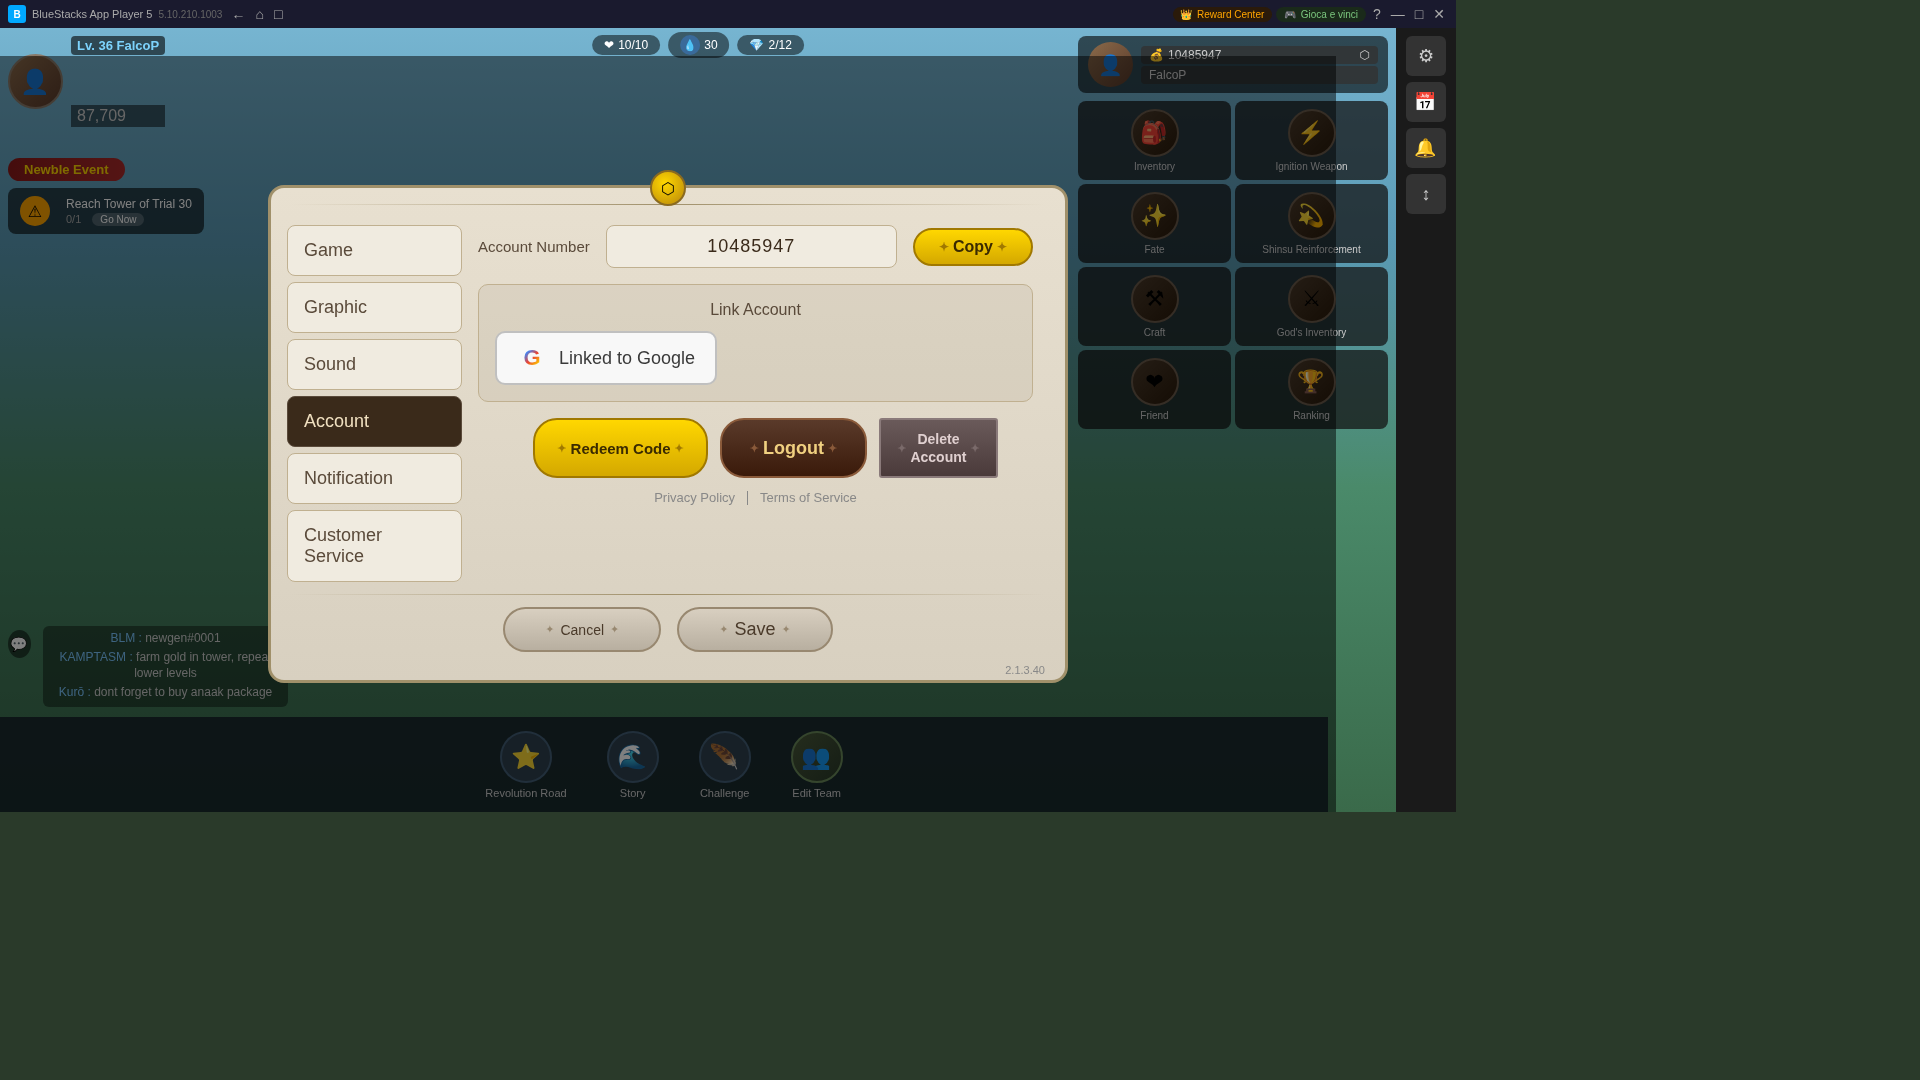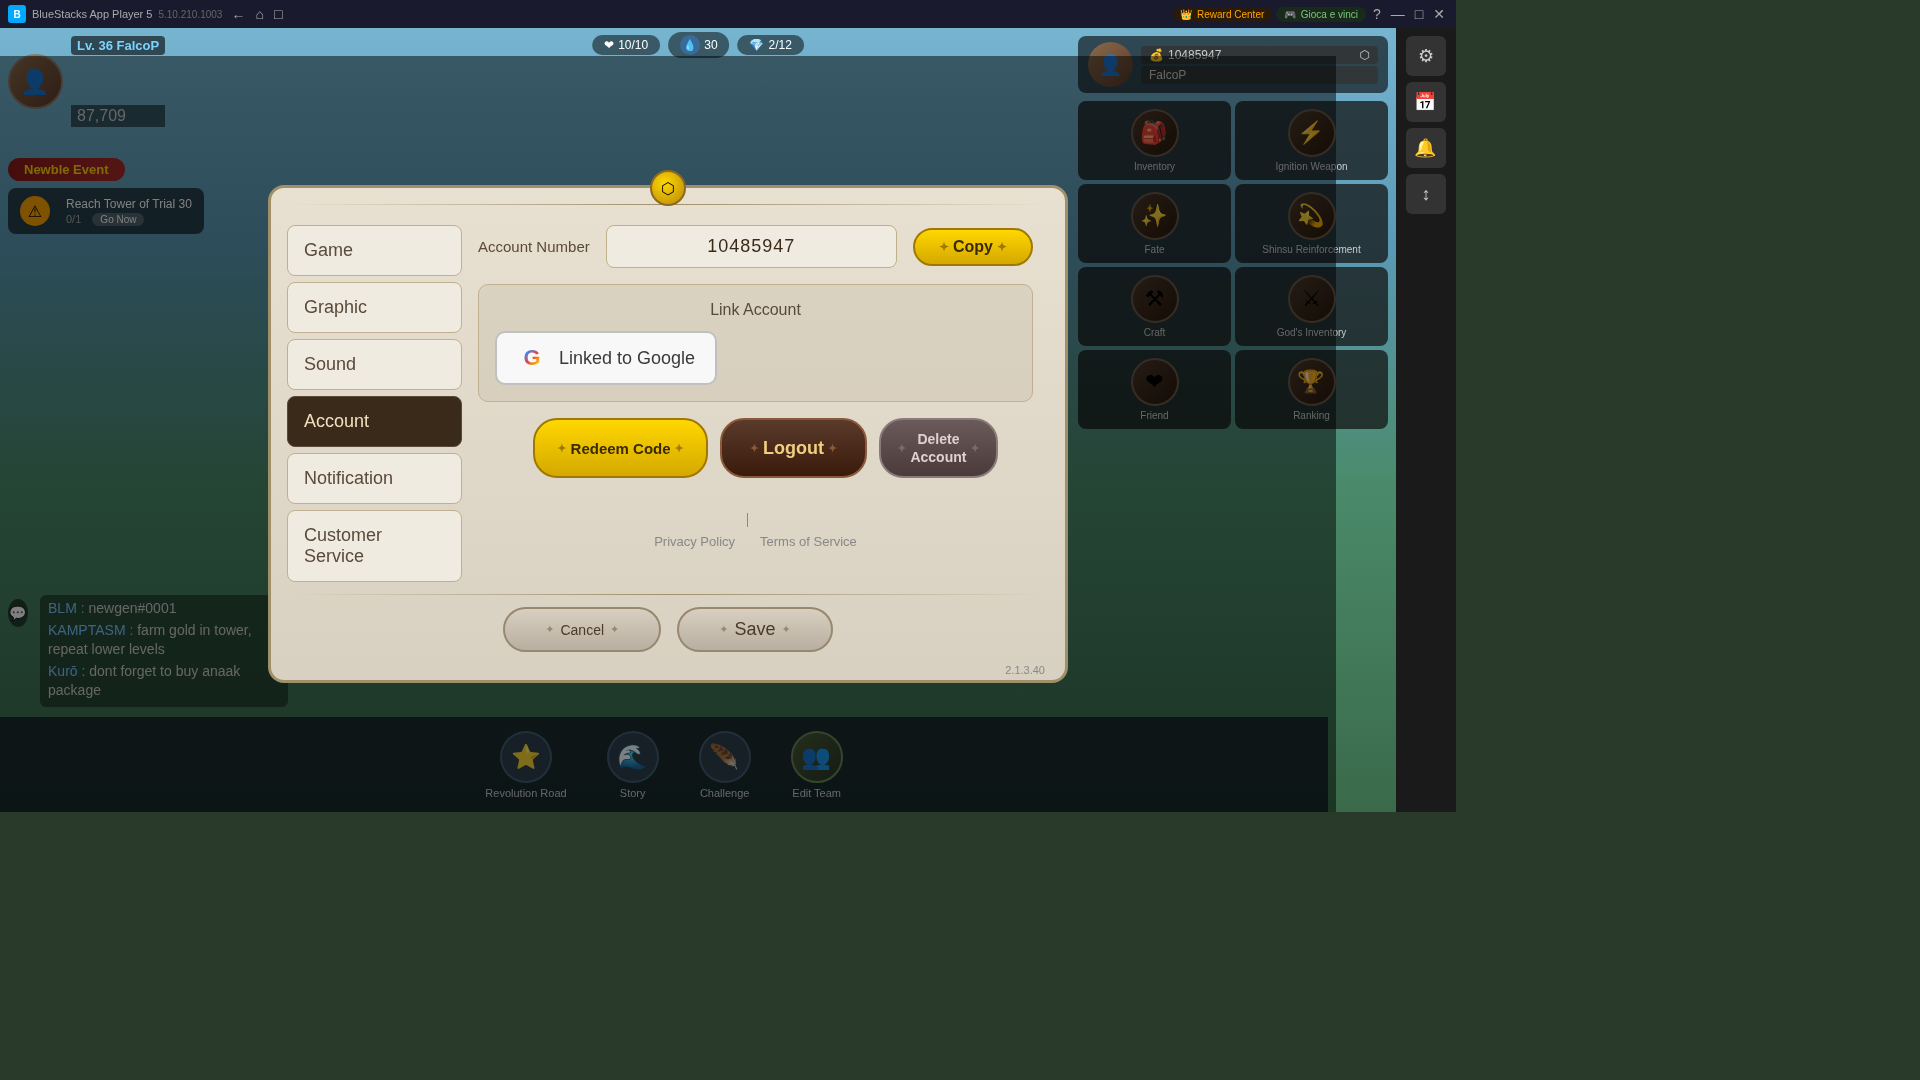--- a/index.html
+++ b/index.html
@@ -336,23 +336,24 @@
       margin-right: 6px;
       margin-top: 4px;
     }
     .chat-messages {
       background: rgba(0,0,0,0.4);
       border-radius: 6px;
       padding: 4px 8px;
     }
     .chat-msg {
       color: #ccc;
-      font-size: 14px;
+      font-size: 12px;
       line-height: 1.4;
       margin-bottom: 2px;
+      text-align: center;
     }
     .chat-sender {
       color: #7bc6ff;
     }
 
     
     .bottom-nav {
       position: absolute;
       bottom: 0;
       left: 0;
@@ -612,21 +613,21 @@
       gap: 4px;
     }
     .logout-btn::before, .logout-btn::after {
       content: '✦';
       font-size: 11px;
       color: #8a5a3a;
     }
     .delete-btn {
       background: linear-gradient(180deg, #6a5a5a, #4a3a3a);
       border: 2px solid #8a7a7a;
-      border-radius: 24px;
+      border-radius: 3px;
       padding: 10px 16px;
       font-size: 14px;
       font-weight: bold;
       color: #e0d0d0;
       cursor: pointer;
       text-align: center;
       line-height: 1.3;
       display: flex;
       align-items: center;
       gap: 4px;
@@ -642,21 +643,20 @@
       display: flex;
       align-items: center;
       justify-content: center;
       gap: 12px;
       margin-bottom: 8px;
     }
     .footer-link {
       color: #888;
       font-size: 13px;
       cursor: pointer;
-      margin-top: 44px;
     }
     .footer-divider {
       width: 1px;
       height: 14px;
       background: #888;
     }
     .modal-footer-deco {
       height: 1px;
       background: linear-gradient(90deg, transparent, #a0906a, transparent);
       margin-bottom: 12px;

